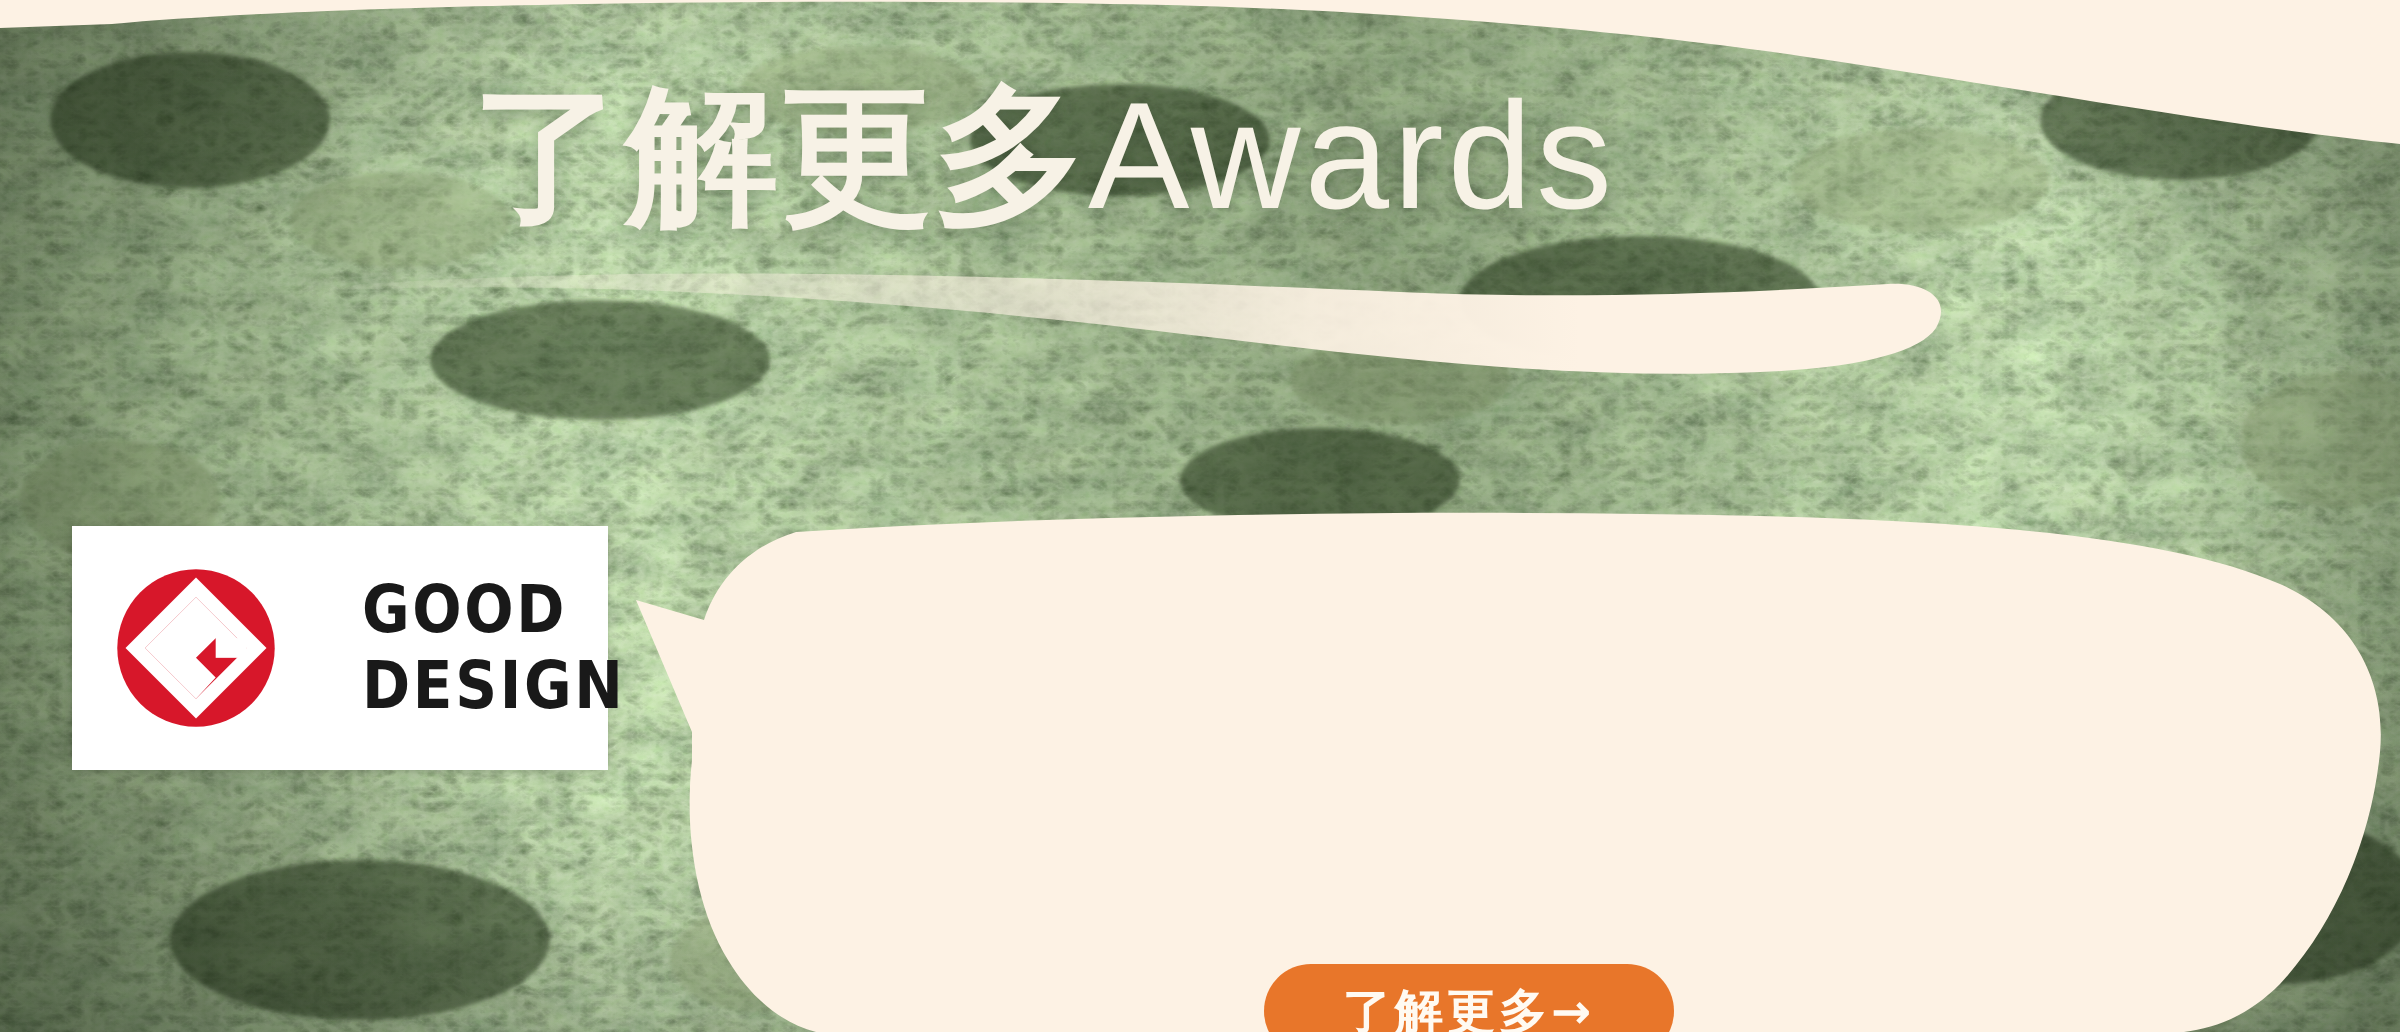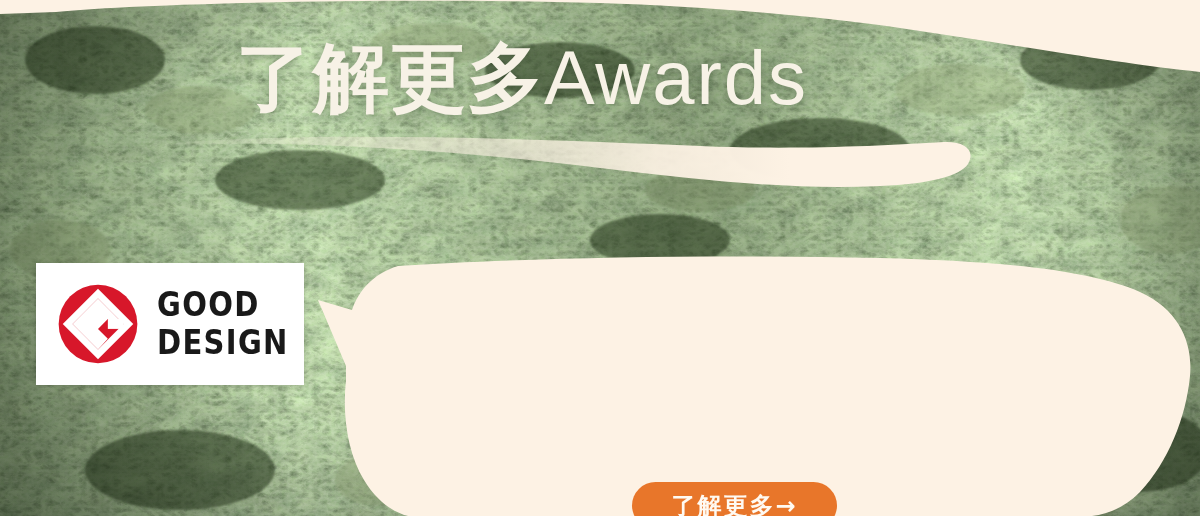--- a/index.html
+++ b/index.html
@@ -51,20 +51,21 @@
     position: absolute;
     z-index: 3;
     left: 36px;
     top: 263px;
     width: 268px;
     height: 122px;
     background: #ffffff;
     display: flex;
     align-items: center;
     box-shadow: 0 1px 4px rgba(0,0,0,0.18);
+    gap: 24px;
   }
   #gd-mark {
     width: 82px;
     height: 82px;
     margin-left: 21px;
     flex: none;
   }
   #gd-words {
     margin-left: 18px;
     color: #191919;

